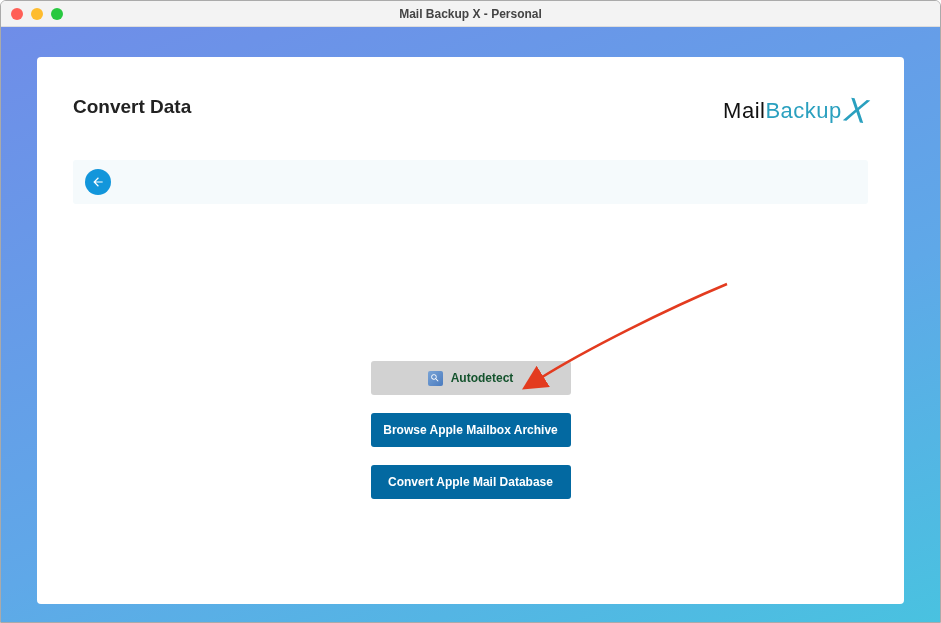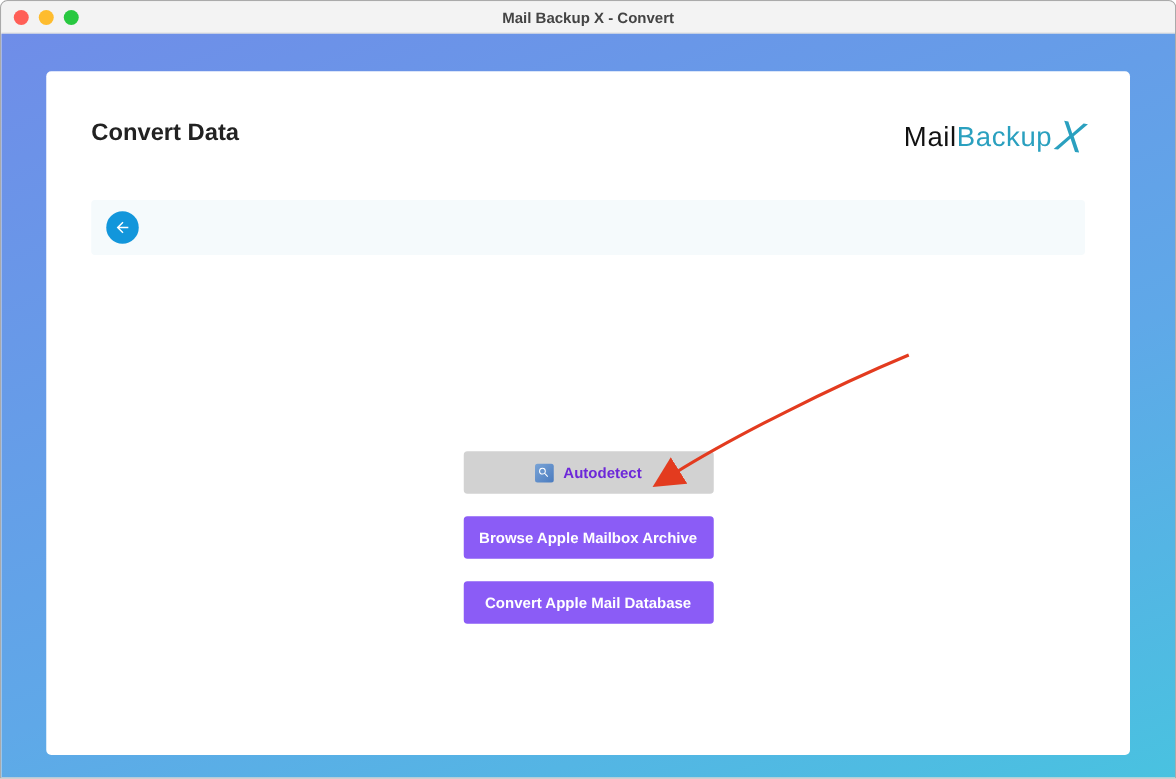--- a/index.html
+++ b/index.html
@@ -92,24 +92,24 @@
   }
   .opt-btn {
     width: 200px; height: 34px;
     border-radius: 3px;
     font-size: 12px; font-weight: 600;
     display: flex; align-items: center; justify-content: center;
     cursor: pointer;
     gap: 8px;
   }
   .opt-btn.primary {
-    background: #8b5cf6; color: #fff;
+    background: #0369a1; color: #fff;
   }
   .opt-btn.secondary {
-    background: #d2d2d2; color: #6d28d9;
+    background: #d2d2d2; color: #14532d;
   }
   .opt-btn.secondary .search-icon {
     width: 15px; height: 15px;
     background: linear-gradient(135deg,#7aa4d6,#4a7bbf);
     border-radius: 2px;
     display: flex; align-items: center; justify-content: center;
   }
   .opt-btn.secondary .search-icon svg { width: 10px; height: 10px; fill: #fff; }
   .arrow {
     position: absolute;
@@ -121,21 +121,21 @@
 </head>
 <body>
 
 <div class="window">
   <div class="titlebar">
     <div class="traffic-lights">
       <div class="tl red"></div>
       <div class="tl yellow"></div>
       <div class="tl green"></div>
     </div>
-    <div class="window-title">Mail Backup X - Convert</div>
+    <div class="window-title">Mail Backup X - Personal</div>
   </div>
 
   <div class="content-frame">
     <div class="card">
 
       <div class="header-row">
         <div class="page-title">Convert Data</div>
         <div class="logo">
           <span class="logo-a">Mail</span><span class="logo-b">Backup</span><span class="logo-c">X</span>
         </div>

